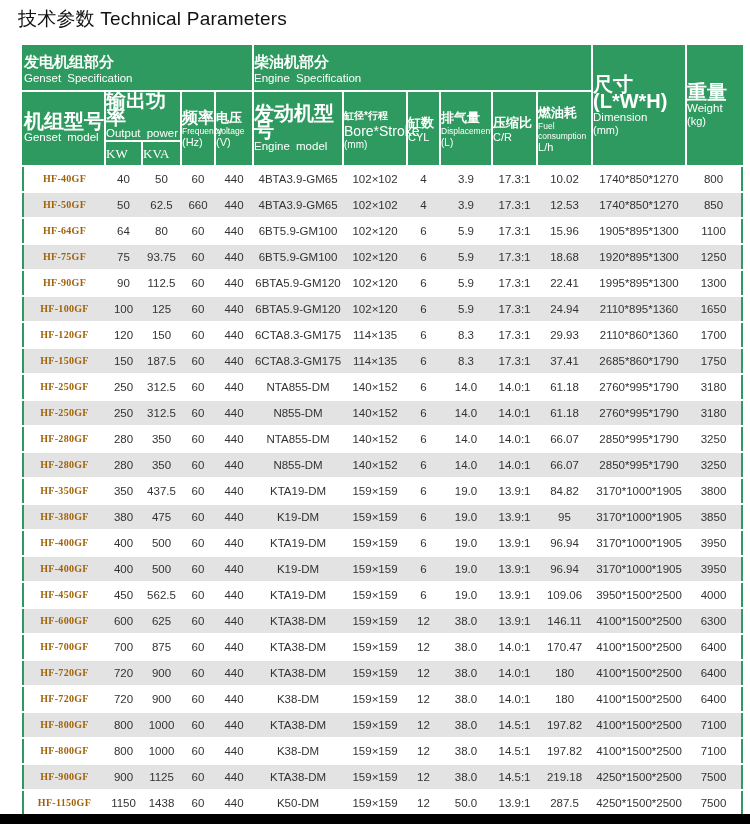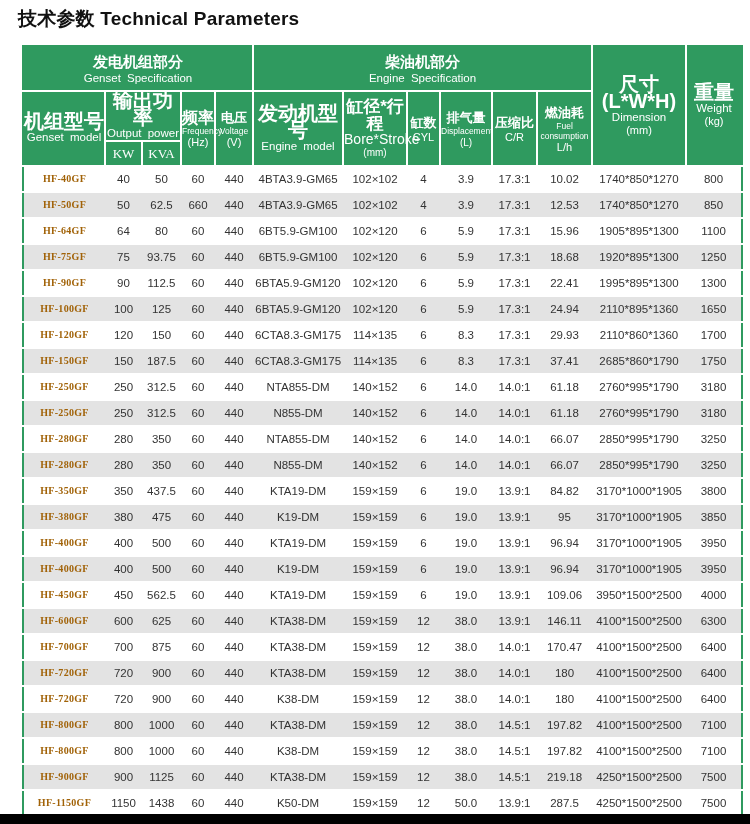--- a/index.html
+++ b/index.html
@@ -5,33 +5,33 @@
   :root{
     --green:#2f9a5f;
     --stripe:#e3e3e3;
     --bar:#000000;
   }
   *{box-sizing:border-box;margin:0;padding:0;}
   html,body{width:750px;height:824px;background:#ffffff;overflow:hidden;
     font-family:"Liberation Sans", sans-serif;position:relative;}
   .page-title{
     position:absolute;left:18px;top:6px;
-    font-size:19px;font-weight:bold;color:#111;
+    font-size:19px;font-weight:normal;color:#111;
     font-family:"Liberation Sans", sans-serif;
     letter-spacing:0.2px;
   }
   .spec-table{
     position:absolute;left:22px;top:45px;
     width:719px;border-collapse:collapse;table-layout:fixed;
     border:2px solid var(--green);
   }
   .spec-table thead th{
     background:var(--green);color:#ffffff;
     border:2px solid #ffffff;
-    text-align:center;vertical-align:middle;
+    text-align:left;vertical-align:middle;
     padding:0;font-weight:normal;
   }
   .spec-table thead tr:first-child th{border-top:none;}
   .spec-table thead th:first-child{border-left:none;}
   .spec-table thead th.last-col{border-right:none;}
   .zh{font-size:20px;font-weight:bold;line-height:17px;}
   .zh-lg{font-size:15px;font-weight:bold;line-height:19px;}
   .en{font-size:11.5px;line-height:14px;word-spacing:3px;}
   .en-sm{font-size:8.5px;line-height:10px;}
   .unit{font-size:11px;line-height:13px;}
@@ -116,21 +116,21 @@
       <th rowspan="2">
         <div class="zh" style="font-size:13px">电压</div>
         <div class="en-sm">Voltage</div>
         <div class="unit">(V)</div>
       </th>
       <th rowspan="2">
         <div class="zh">发动机型号</div>
         <div class="en">Engine model</div>
       </th>
       <th rowspan="2">
-        <div class="zh" style="font-size:17px">缸径*行程</div>
+        <div class="zh" style="font-size:10px">缸径*行程</div>
         <div class="en" style="font-size:14px">Bore*Stroke</div>
         <div class="unit" style="font-size:10px">(mm)</div>
       </th>
       <th rowspan="2">
         <div class="zh" style="font-size:13px">缸数</div>
         <div class="unit">CYL</div>
       </th>
       <th rowspan="2">
         <div class="zh" style="font-size:13px">排气量</div>
         <div class="en-sm">Displacement</div>

